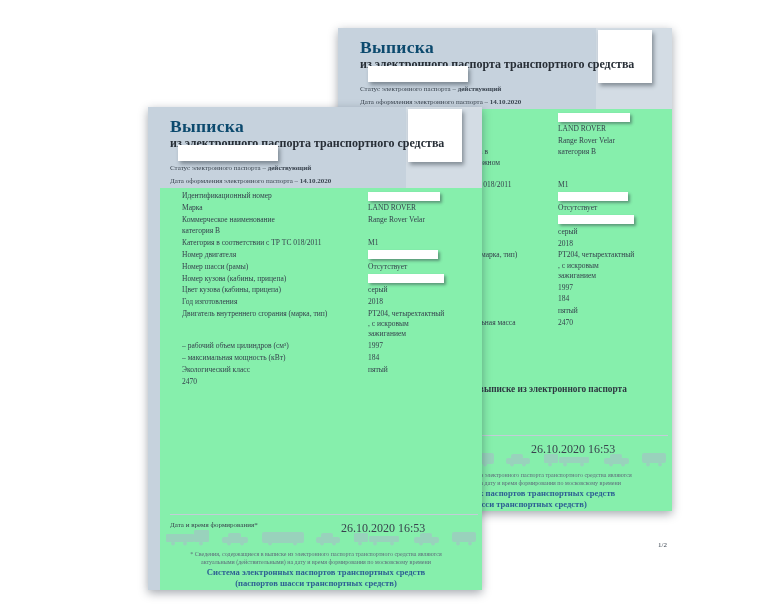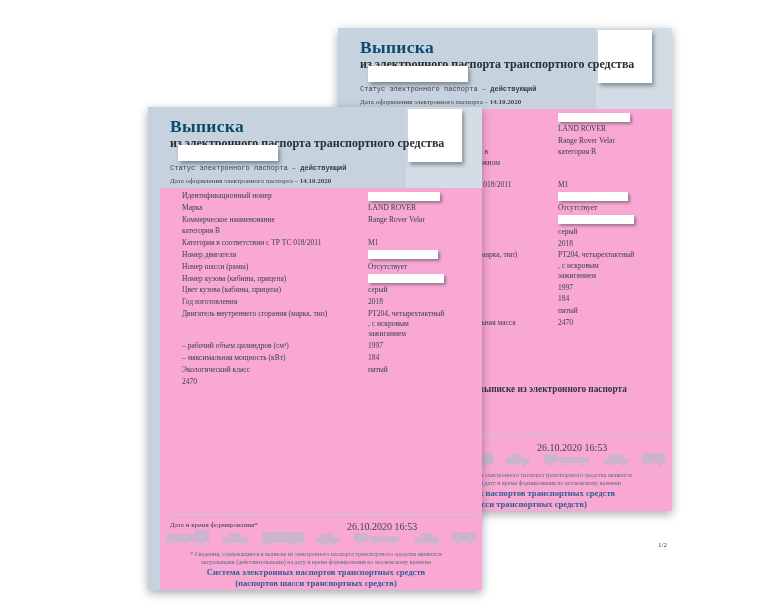--- a/index.html
+++ b/index.html
@@ -12,36 +12,36 @@
 
   .header-right{position:absolute;left:258px;top:0;right:0;height:81px;background:#d3dce4;}
   .photo-box{position:absolute;left:260px;top:2px;width:54px;height:53px;background:#ffffff;
              box-shadow:2px 3px 4px rgba(40,50,60,.45);}
   .title{position:absolute;left:22px;top:9px;font-size:17.5px;font-weight:bold;color:#0c4a6e;
          letter-spacing:.3px;line-height:20px;}
   .subtitle{position:absolute;left:22px;top:29px;font-size:12px;font-weight:bold;color:#272e36;}
   .header-redact{position:absolute;left:30px;top:38px;width:100px;height:16px;background:#ffffff;
                  box-shadow:2px 3px 4px rgba(40,50,60,.45);}
   .meta-line{position:absolute;left:22px;font-size:7px;color:#38424d;}
-  .meta-status{top:57px;font-family:Liberation Mono, monospace;}
+  .meta-status{top:57px;}
   .meta-issued{top:70px;}
   .meta-line b{font-weight:bold;}
 
-  .panel{position:absolute;left:12px;top:81px;right:0;bottom:0;background:#f9a8d4;text-decoration:underline;}
+  .panel{position:absolute;left:12px;top:81px;right:0;bottom:0;background:#86efac;text-decoration:underline;}
   .rows{position:absolute;left:0;top:3px;right:0;}
   .row{display:flex;align-items:flex-start;padding-left:22px;margin-bottom:1.6px;}
   .row-label{flex:0 0 186px;font-size:7.5px;line-height:10.2px;white-space:pre-line;color:#343f4b;}
   .row-value{flex:1;font-size:7.5px;line-height:10.2px;white-space:pre-line;color:#343f4b;}
   .redact-box{height:9px;margin-top:.5px;background:#ffffff;box-shadow:2px 2px 3px rgba(40,50,60,.45);}
 
   .attachment{position:absolute;left:10px;top:273px;font-size:9.3px;font-weight:bold;
               line-height:15px;white-space:pre-line;color:#2e3741;}
   .rule{position:absolute;left:10px;top:326px;width:308px;height:1px;background:#c2cdd7;}
   .formation{position:absolute;left:10px;top:333px;right:0;font-size:7px;color:#38424d;}
-  .formation-value{position:absolute;left:177px;top:0;font-size:10px;color:#38424d;}
+  .formation-value{position:absolute;left:171px;top:0;font-size:12px;color:#38424d;}
   .vehicles{position:absolute;left:4px;top:340px;width:314px;height:18px;opacity:.55;}
   .footnote{position:absolute;left:6px;top:362px;width:300px;text-align:center;
             font-size:6px;line-height:8px;color:#5d6b79;}
   .sysline{position:absolute;left:6px;width:300px;text-align:center;font-weight:bold;
            color:#2e6093;font-size:8.6px;}
   .sysline1{top:379px;}
   .sysline2{top:390px;}
   .page-badge{position:absolute;left:303px;top:436px;right:0;bottom:0;background:#c3d1dc;
               font-size:7px;color:#333d49;display:flex;align-items:center;justify-content:center;}
 </style>

